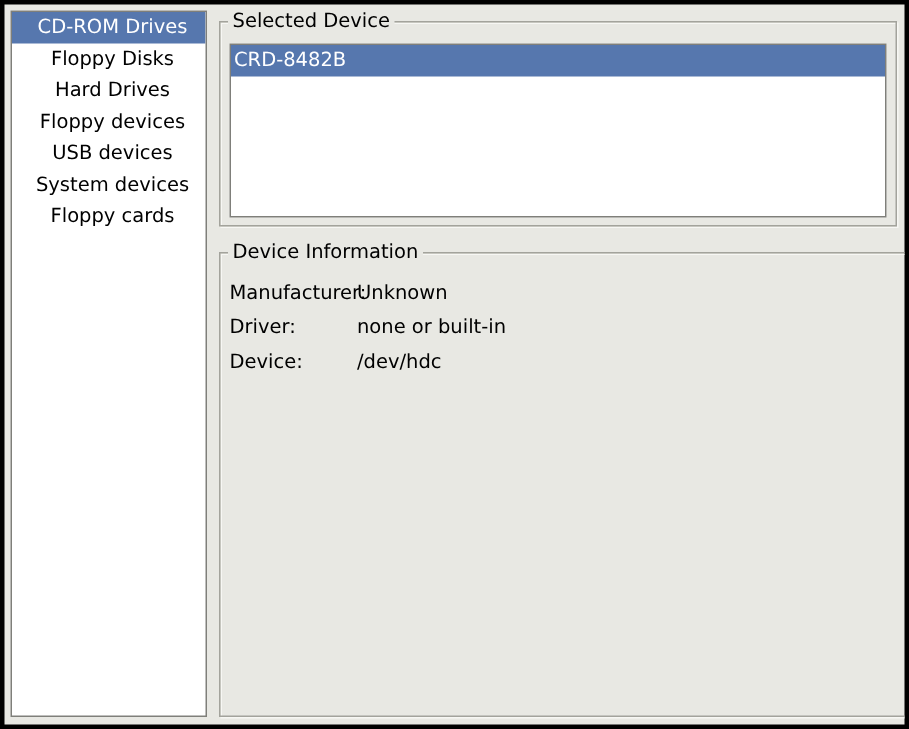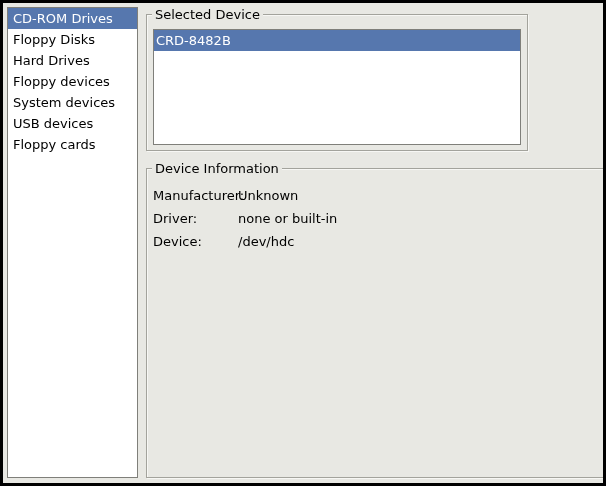--- a/index.html
+++ b/index.html
@@ -30,20 +30,21 @@
     border: 1px solid #7f7f7a;
     box-sizing: border-box;
     overflow: hidden;
   }
   .sidebar-item {
     height: 21px;
     line-height: 21px;
     padding-left: 5px;
     white-space: nowrap;
     cursor: default;
+    text-align: center;
   }
   .sidebar-item.selected {
     background: #5677ae;
     color: #ffffff;
   }
   
   .groupbox {
     position: absolute;
     box-sizing: border-box;
     border: 1px solid #a3a39c;
@@ -54,21 +55,21 @@
     top: -9px;
     left: 5px;
     padding: 0 3px;
     background: #e8e8e3;
     line-height: 17px;
     white-space: nowrap;
   }
   #selected-device-frame {
     left: 143px;
     top: 11px;
-    width: 382px;
+    width: 452px;
     height: 137px;
   }
   #device-information-frame {
     left: 143px;
     top: 165px;
     width: 494px;
     height: 310px;
   }
   
   .device-list {
@@ -112,22 +113,22 @@
 </head>
 <body>
 
 <div class="window">
 
   <div class="sidebar-list">
     <div class="sidebar-item selected">CD-ROM Drives</div>
     <div class="sidebar-item">Floppy Disks</div>
     <div class="sidebar-item">Hard Drives</div>
     <div class="sidebar-item">Floppy devices</div>
+    <div class="sidebar-item">USB devices</div>
     <div class="sidebar-item">System devices</div>
-    <div class="sidebar-item">USB devices</div>
     <div class="sidebar-item">Floppy cards</div>
   </div>
 
   <div class="groupbox" id="selected-device-frame">
     <span class="legend">Selected Device</span>
     <div class="device-list">
       <div class="device-item selected">CRD-8482B</div>
     </div>
   </div>
 

